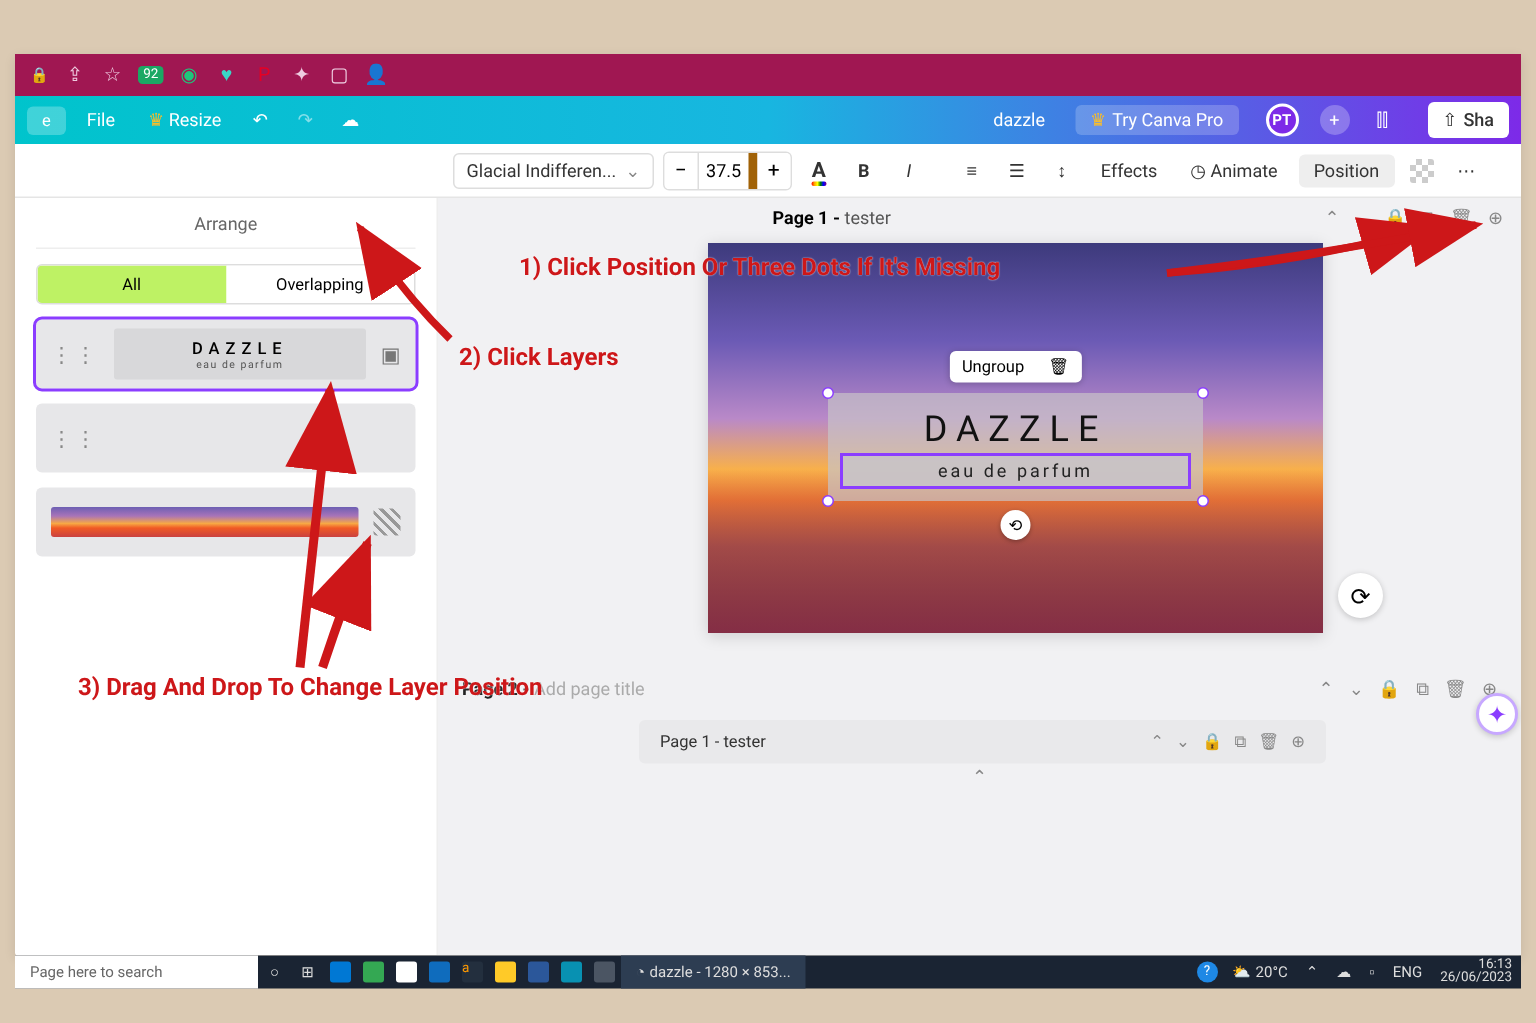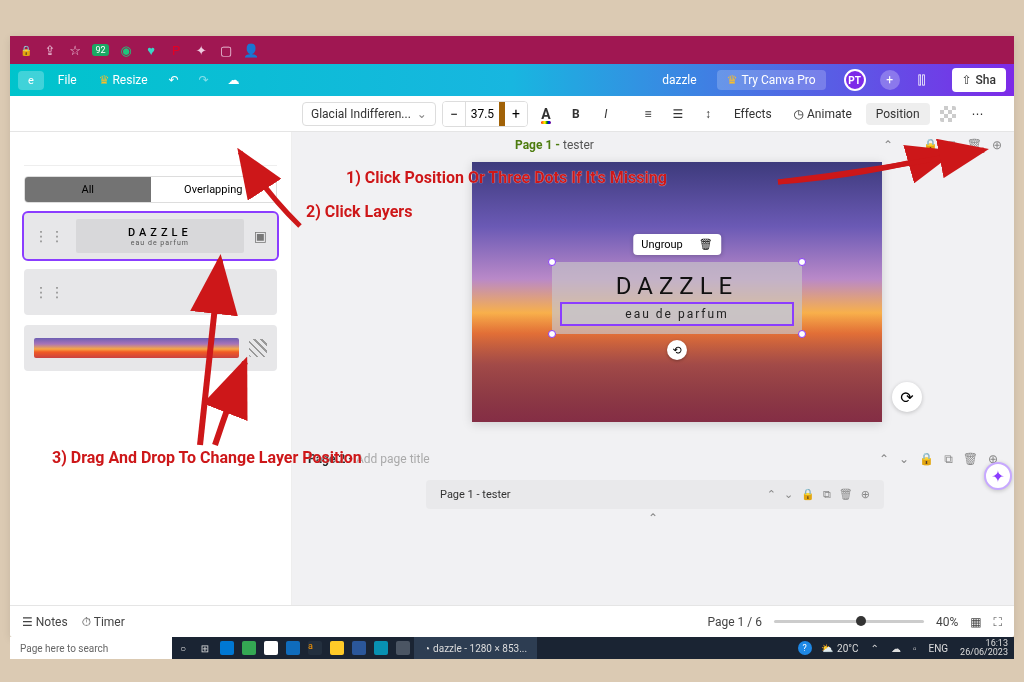--- a/index.html
+++ b/index.html
@@ -44,34 +44,34 @@
 .transp-ic { width:16px; height:16px; background:repeating-conic-gradient(#ccc 0 25%, #fff 0 50%) 0 0/8px 8px; border-radius:2px; }
 
 
 .main { flex:1; display:flex; overflow:hidden; }
 .sidebar { width: 282px; border-right:1px solid #eee; padding: 0 14px; display:flex; flex-direction:column; }
 .side-tabs { display:flex; height:34px; border-bottom:1px solid #eee; }
 .side-tab { flex:1; display:flex; align-items:center; justify-content:center; font-size:12px; color:#666; cursor:pointer; }
 .side-tab.active { color:#000; font-weight:600; border-bottom:2px solid #000; }
 .seg { display:flex; border:1px solid #ddd; border-radius:4px; margin:10px 0; overflow:hidden; }
 .seg-btn { flex:1; text-align:center; padding:6px; font-size:11px; cursor:pointer; background:#fff; }
-.seg-btn.active { background:#737373; }
+.seg-btn.active { background:#bef264; }
 .layer { background:#e7e7e9; border-radius:4px; margin-bottom:10px; height:46px; display:flex; align-items:center; padding:0 10px; gap:10px; position:relative; }
 .layer.sel { outline:2px solid #8b3dff; }
 .drag-h { color:#888; font-size:14px; letter-spacing:2px; }
 .layer-preview { flex:1; background:#d8d8da; height:34px; border-radius:2px; display:flex; flex-direction:column; align-items:center; justify-content:center; }
 .layer-preview .t1 { font-size:11px; letter-spacing:4px; font-weight:500; }
 .layer-preview .t2 { font-size:7px; letter-spacing:1px; color:#555; }
 .layer-sunset { flex:1; height:20px; background:linear-gradient(180deg,#6d5fb3 0%, #a874b8 30%, #f7a845 55%, #f15a24 70%, #c94241 100%); border-radius:2px; }
 .group-ic, .diag-ic { color:#777; font-size:14px;}
 .diag-ic { width:18px;height:18px; background:repeating-linear-gradient(45deg,#999 0 2px, transparent 2px 5px); border-radius:2px; }
 
 .canvas-area { flex:1; background:#f1f1f3; position:relative; overflow:hidden; }
 .page-head { display:flex; align-items:center; gap:6px; padding: 6px 12px 4px 180px; font-size:12px; color:#555; }
-.page-head .title b { color:#4d7c0f;padding-left:43px; }
+.page-head .title b { color:#000000;padding-left:43px; }
 .ph-icons { margin-left:auto; display:flex; gap:10px; color:#888; }
 .ph-ic { cursor:pointer; }
 
 .design { position:absolute; left:180px; top:30px; width:410px; height:260px; background:linear-gradient(180deg,#3d3a7c 0%, #6b5ab5 25%, #b989c8 45%, #f8b04b 58%, #f05a24 66%, #8b2f47 78%, #4a2033 100%); box-shadow:0 2px 10px rgba(0,0,0,.15); }
 .design-reflect { position:absolute; left:0; right:0; top:58%; bottom:0; background:linear-gradient(180deg, rgba(248,176,75,.4), rgba(139,47,71,.9)); }
 .label-box { position:absolute; left:80px; top:100px; width:250px; background:rgba(200,195,200,.7); padding:10px; text-align:center; }
 .label-box .dz { font-size:24px; letter-spacing:6px; font-weight:400; color:#111; }
 .sub-box { background:rgba(200,195,200,.9); font-size:12px; color:#222; padding:3px 10px; letter-spacing:2px; margin-top:4px; outline:2px solid #8b3dff; }
 .sel-handle { position:absolute; width:8px; height:8px; background:#fff; border:1px solid #8b3dff; border-radius:50%; }
 .ungroup-pop { position:absolute; top:-28px; left:50%; transform:translateX(-50%); background:#fff; border-radius:4px; padding:4px 8px; font-size:11px; display:flex; gap:16px; box-shadow:0 1px 4px rgba(0,0,0,.2); }
@@ -171,20 +171,21 @@
     <span class="tb-ic">
         <span class="transp-ic"></span>
       </span>
     <span class="tb-ic">⋯</span>
   </div>
 
   <div class="main">
 
     <div class="sidebar">
       <div class="side-tabs">
+        <div class="side-tab">Arrange</div>
       </div>
       <div class="seg">
         <div class="seg-btn active">All</div>
         <div class="seg-btn">Overlapping</div>
       </div>
       <div class="layer sel">
         <span class="drag-h">⋮⋮</span>
         <div class="layer-preview">
           <div class="t1">DAZZLE</div>
           <div class="t2">eau de parfum</div>
@@ -252,35 +253,24 @@
           <span class="ph-ic">⧉</span>
           <span class="ph-ic">🗑</span>
           <span class="ph-ic">⊕</span>
         </div>
       </div>
       <span class="chev-up-sm">⌃</span>
       <div class="sparkle">✦</div>
     </div>
   </div>
 
-  <div class="footer">
-    <span>☰ <span>Notes</span></span>
-    <span>⏱ <span>Timer</span></span>
-    <div class="f-right">
-      <span>Page 1 / 6</span>
-      <div class="slider"></div>
-      <span>40%</span>
-      <span>▦</span>
-      <span>⛶</span>
-    </div>
-  </div>
 </div>
 
 <div class="annot" style="left:346px; top:168px;">1) Click Position Or Three Dots If It's Missing</div>
-<div class="annot" style="left:306px; top:202px;">2) Click Layers</div>
+<div class="annot" style="left:306px; top:228px;">2) Click Layers</div>
 <div class="annot" style="left:52px; top:448px;">3) Drag And Drop To Change Layer Position</div>
 
 <svg class="arrows" viewBox="0 0 1024 682">
   <defs>
       <marker id="ah" markerWidth="10" markerHeight="8" refX="9" refY="4" orient="auto">
         <polygon points="0 0, 10 4, 0 8" fill="#cd1719"></polygon>
       </marker>
     </defs>
   <path d="M 778 182 Q 870 175 952 152" stroke="#cd1719" stroke-width="5" fill="none" marker-end="url(#ah)"></path>
   <path d="M 778 182 Q 880 170 984 150" stroke="#cd1719" stroke-width="5" fill="none" marker-end="url(#ah)"></path>

